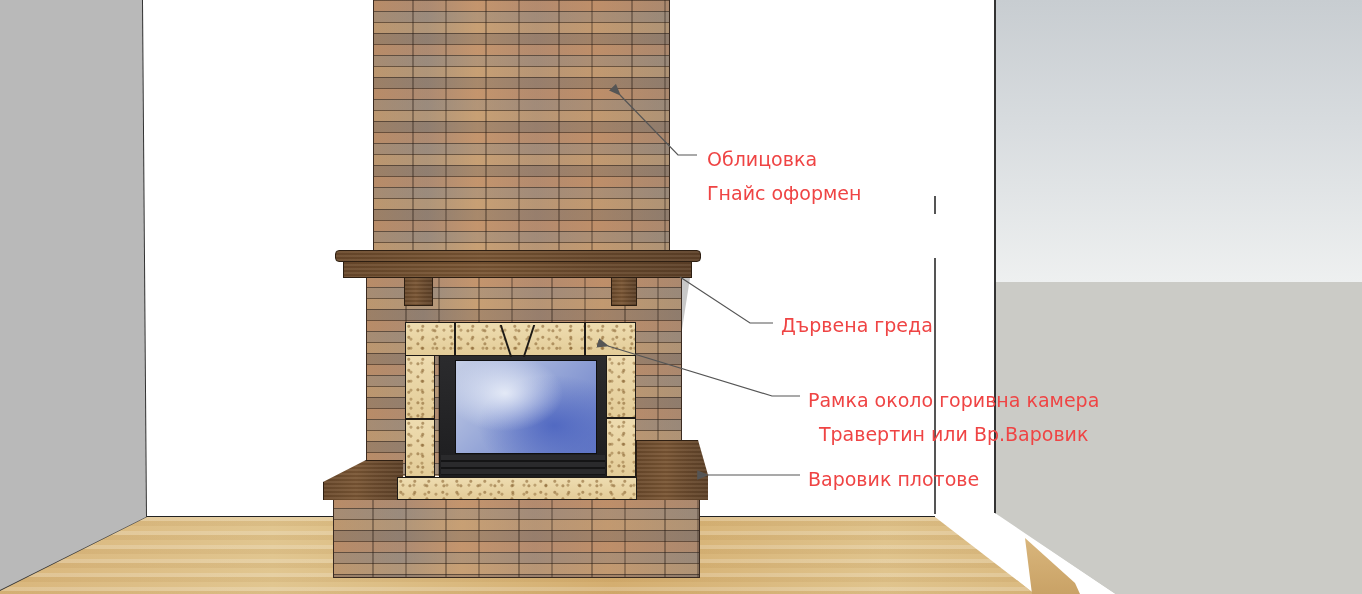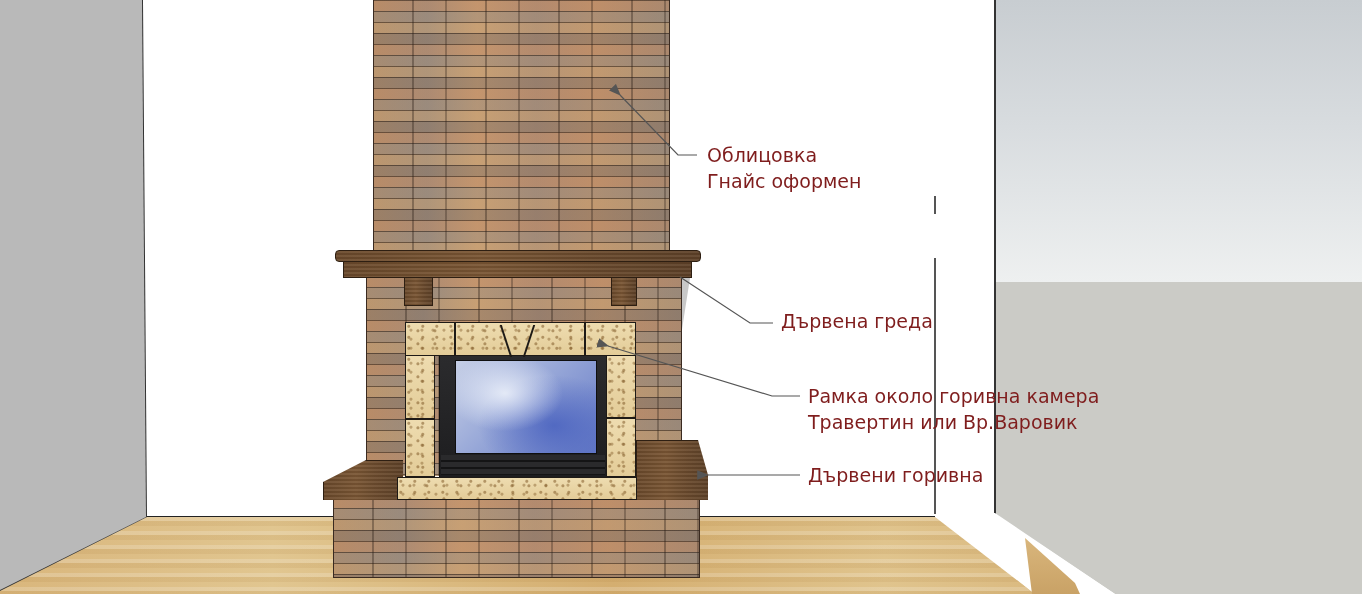--- a/index.html
+++ b/index.html
@@ -131,26 +131,26 @@
         radial-gradient(ellipse at 70% 70%, rgba(70,95,190,0.8) 0%, transparent 55%),
         linear-gradient(135deg, #c6cfe6 0%, #98a8d8 45%, #6479c6 100%);
       border: 1px solid #0f0f0f;
     }
     .firebox-bottom-strip { left: 441px; top: 455px; width: 164px; height: 20px;
       background: repeating-linear-gradient(180deg, #2a2a2c 0, #2a2a2c 5px, #141415 5px, #141415 7px); }
 
     
     svg.leaders { position: absolute; left: 0; top: 0; width: 1362px; height: 594px; pointer-events: none; }
     .label {
-      position: absolute; color: #7f1d1d; font-size: 19px; line-height: 26px; white-space: pre;
+      position: absolute; color: #ef4444; font-size: 19px; line-height: 34px; white-space: pre;
       font-family: "DejaVu Sans", sans-serif;
     }
     .lbl-cladding { left: 707px; top: 142px; }
     .lbl-beam { left: 781px; top: 308px; }
-    .lbl-frame { left: 808px; top: 383px; }
+    .lbl-frame { left: 808px; top: 383px; text-align: center; }
     .lbl-tops { left: 808px; top: 462px; }
   </style>
 </head>
 <body>
 
 <div class="abs back-wall"></div>
 <div class="abs sky"></div>
 <div class="abs ground"></div>
 <div class="abs right-wall-edge"></div>
 <div class="abs floor"></div>
@@ -202,13 +202,13 @@
     <polyline points="800,396 772,396 608,346" marker-end="url(#arrow)"></polyline>
     <polyline points="800,475 708,475" marker-end="url(#arrow)"></polyline>
   </g>
 </svg>
 
 <div class="label lbl-cladding">Облицовка
 Гнайс оформен</div>
 <div class="label lbl-beam">Дървена греда</div>
 <div class="label lbl-frame">Рамка около горивна камера
 Травертин или Вр.Варовик</div>
-<div class="label lbl-tops">Дървени горивна</div>
+<div class="label lbl-tops">Варовик плотове</div>
 
 </body></html>

